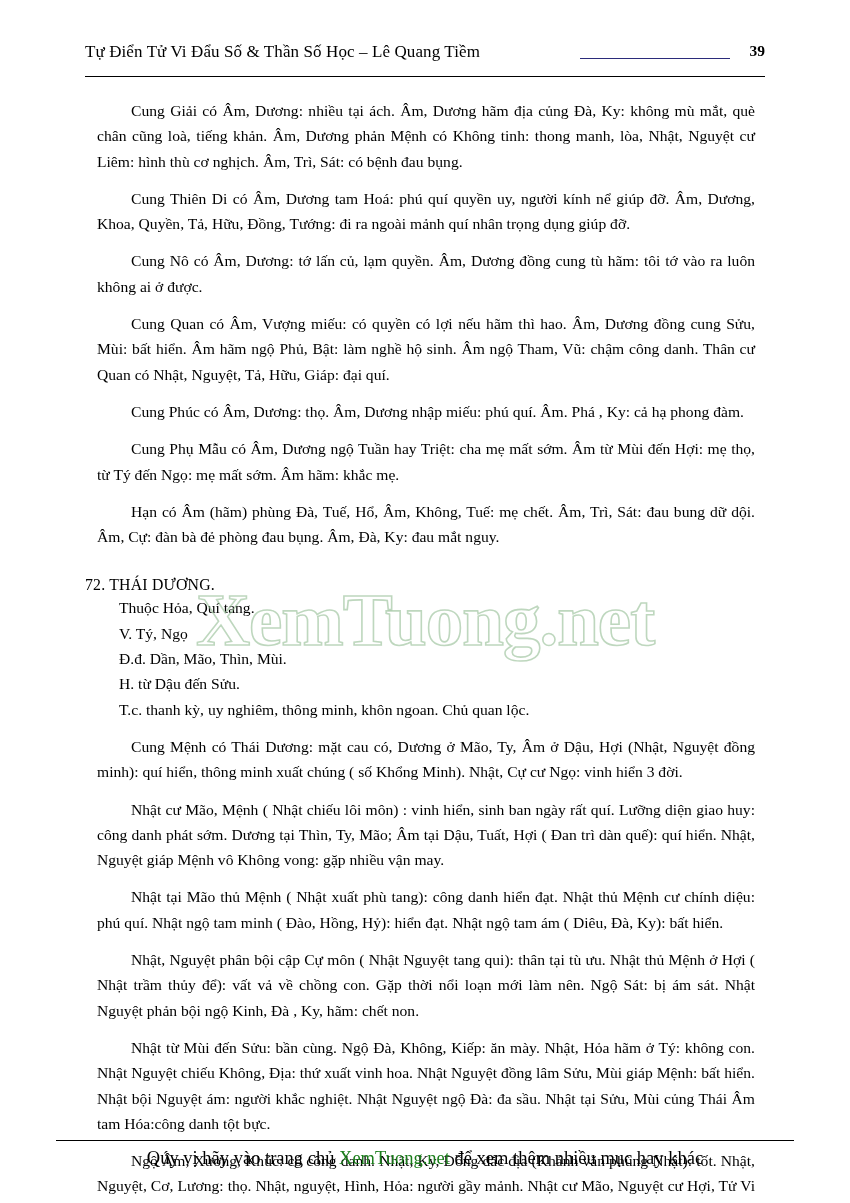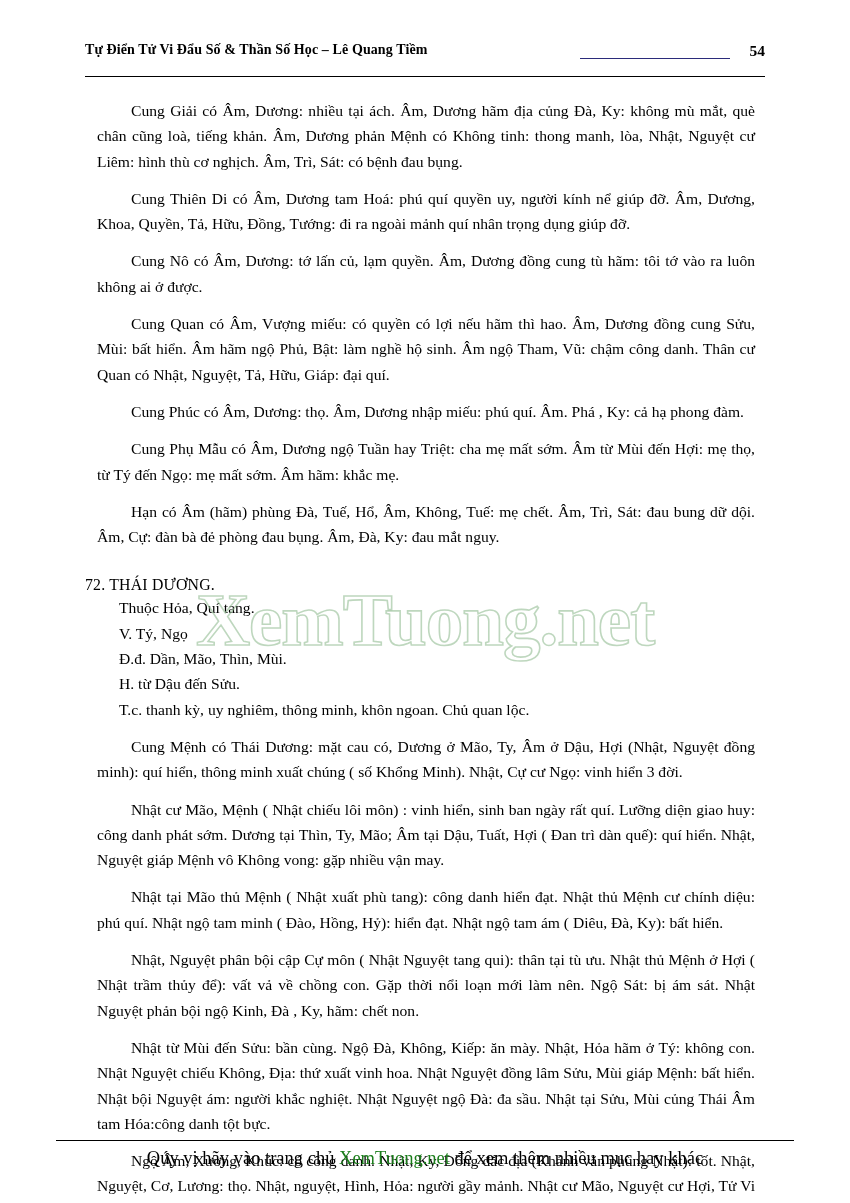--- a/index.html
+++ b/index.html
@@ -28,22 +28,22 @@
     position: absolute;
     left: 85px;
     top: 42px;
     width: 680px;
     height: 26px;
   }
   .header-title {
     position: absolute;
     left: 0;
     top: 0;
-    font-size: 14px;
-    font-weight: bold;
+    font-size: 17px;
+    font-weight: normal;
     letter-spacing: 0.1px;
     white-space: nowrap;
   }
   .header-rule {
     position: absolute;
     left: 495px;
     top: 16px;
     width: 150px;
     height: 0;
     border-top: 1.2px solid #2b2b7a;
@@ -145,21 +145,21 @@
   }
 </style>
 </head>
 <body>
 
 <div class="page">
 
   <div class="header">
     <div class="header-title">Tự Điển Tử Vi Đẩu Số &amp; Thần Số Học – Lê Quang Tiềm</div>
     <div class="header-rule"></div>
-    <div class="header-pageno">54</div>
+    <div class="header-pageno">39</div>
   </div>
   <div class="header-line"></div>
 
   <div class="content">
 
     <p class="para">Cung Giải có Âm, Dương: nhiều tại ách. Âm, Dương hãm địa củng Đà, Ky: không mù mắt, què chân cũng loà, tiếng khản. Âm, Dương phản Mệnh có Không  tinh: thong manh, lòa, Nhật, Nguyệt cư Liêm: hình thù cơ nghịch. Âm, Trì, Sát: có bệnh đau bụng.</p>
     <p class="para">Cung Thiên Di có Âm, Dương tam Hoá: phú quí quyền uy, người kính nể giúp đỡ. Âm, Dương, Khoa, Quyền, Tả, Hữu, Đồng, Tướng: đi ra ngoài mảnh quí nhân trọng dụng giúp đỡ.</p>
     <p class="para">Cung Nô có Âm, Dương: tớ lấn củ, lạm quyền. Âm, Dương đồng cung tù hãm: tôi tớ vào ra luôn không ai ở được.</p>
     <p class="para">Cung Quan có Âm, Vượng miếu: có quyền có lợi nếu hãm thì hao. Âm, Dương đồng cung Sửu, Mùi: bất hiển. Âm hãm ngộ Phủ, Bật: làm nghề hộ sinh. Âm ngộ Tham, Vũ: chậm công danh. Thân cư Quan có Nhật, Nguyệt, Tả, Hữu, Giáp: đại quí.</p>
     <p class="para">Cung Phúc có Âm, Dương: thọ. Âm, Dương nhập miếu: phú quí. Âm. Phá , Ky: cả hạ phong đàm.</p>

